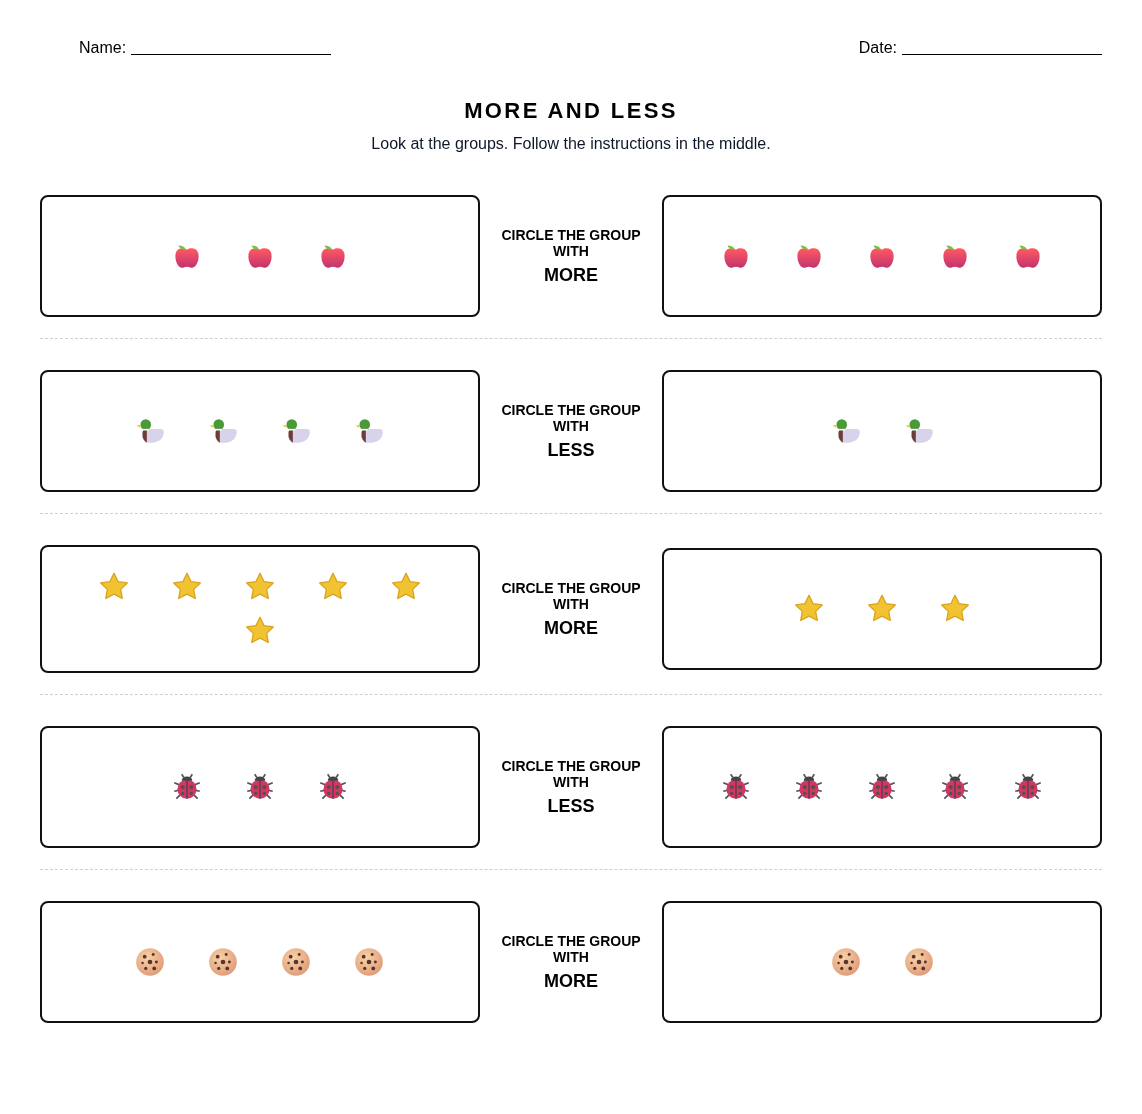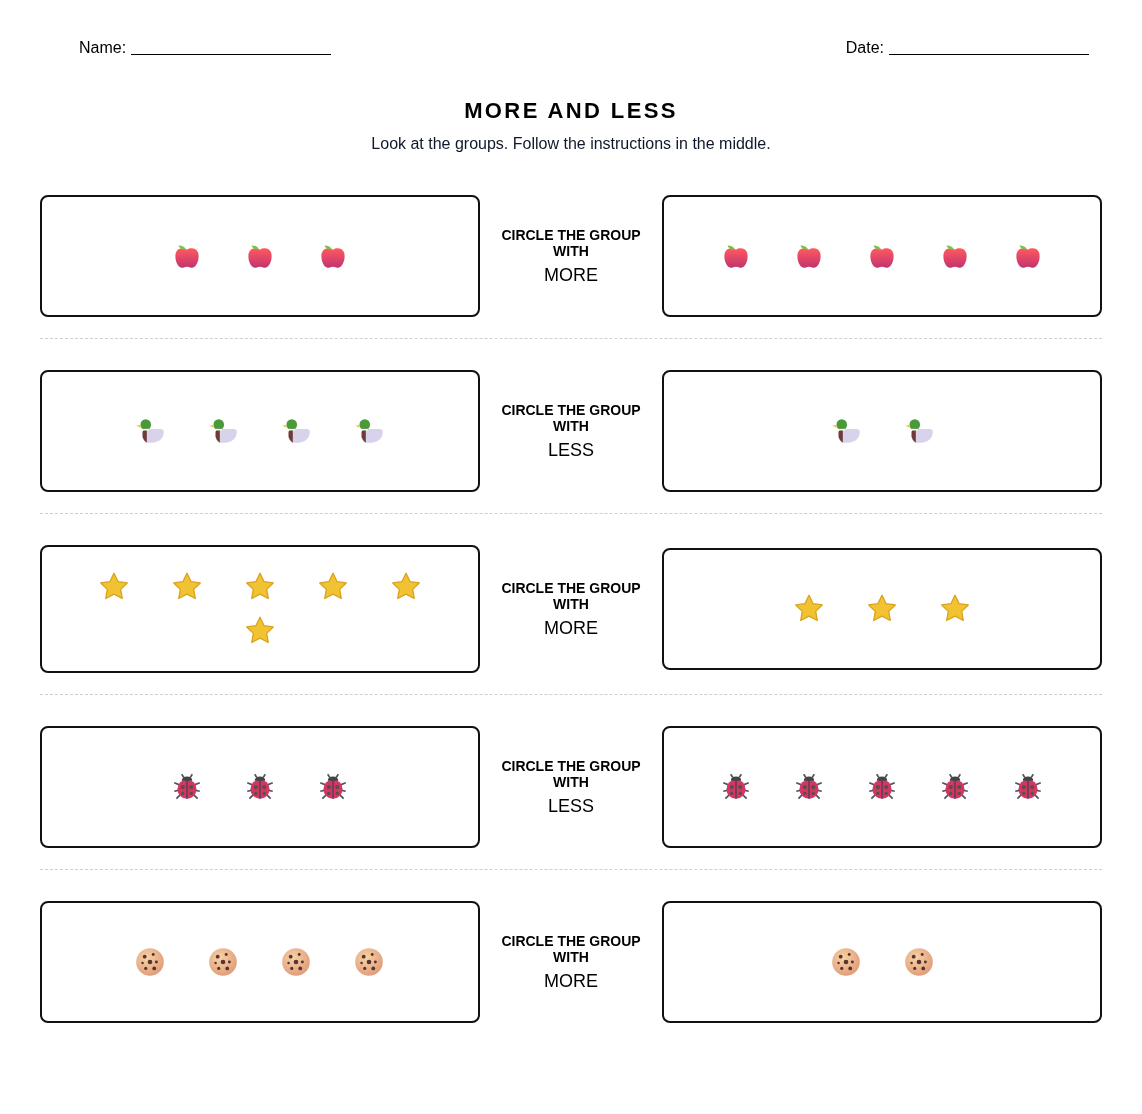--- a/index.html
+++ b/index.html
@@ -2,32 +2,32 @@
 <html><head>
 <meta charset="utf-8">
 <style>
   * { box-sizing: border-box; margin: 0; padding: 0; }
   html, body { width: 1142px; height: 1114px; background: #ffffff; overflow: hidden; }
   body { font-family: "Liberation Sans", sans-serif; color: #000; position: relative; }
 
   .header { position: absolute; top: 38px; left: 40px; right: 40px; height: 20px; }
   .field { position: absolute; top: 0; display: flex; align-items: flex-end; font-size: 16px; }
   .field.name { left: 0; margin-left: 39px; }
-  .field.date { right: 13px; }
+  .field.date { right: 0; }
   .field .label { line-height: 20px; margin-right: 5px; }
   .field .line { display: inline-block; width: 200px; border-bottom: 1.5px solid #000; height: 14px; margin-bottom: 3px; }
 
   .title { position: absolute; top: 98px; left: 0; width: 1142px; text-align: center; font-size: 22px; font-weight: bold; letter-spacing: 2.4px; }
   .subtitle { position: absolute; top: 135px; left: 0; width: 1142px; text-align: center; font-size: 16px; color: #0f172a; }
 
   .row { position: absolute; left: 40px; width: 1062px; display: flex; align-items: center; gap: 16px; }
   .box { width: 453px; border: 2px solid #111; border-radius: 8px; display: flex; flex-wrap: wrap; align-content: center; justify-content: center; padding: 8px 30px; }
   .middle { width: 156px; text-align: center; }
   .middle .instr { font-size: 14px; font-weight: bold; line-height: 16px; }
-  .middle .word { font-size: 18px; font-weight: normal; margin-top: 6px; line-height: 20px; }
+  .middle .word { font-size: 18px; font-weight: bold; margin-top: 6px; line-height: 20px; }
   .item { width: 73px; height: 44px; display: flex; align-items: center; justify-content: center; }
   .item svg { width: 34px; height: 34px; }
 
   .sep { position: absolute; left: 40px; width: 1062px; border-top: 1px dashed #cfcfcf; }
 </style>
 </head>
 <body>
 
 <div class="header">
   <div class="field name">

